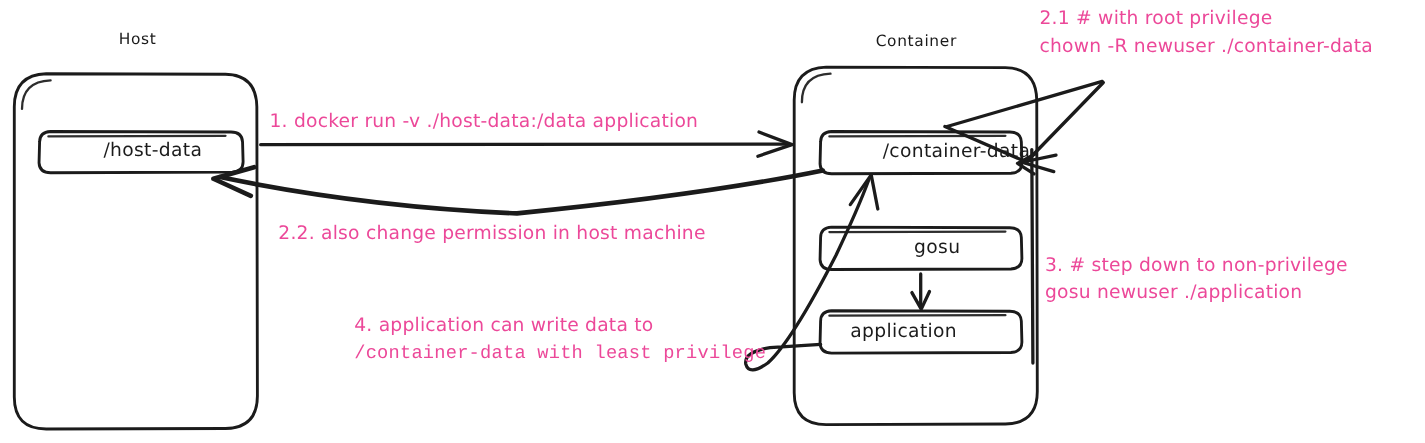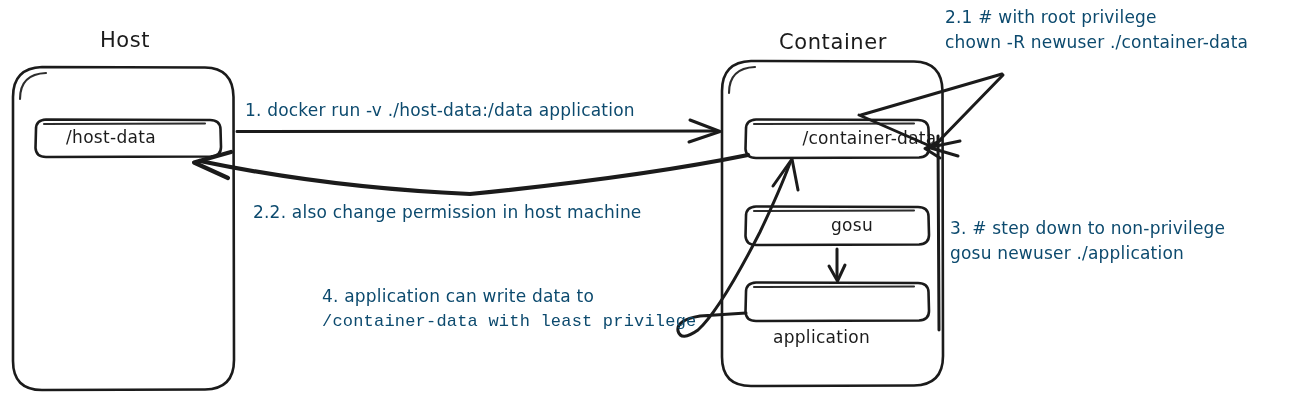--- a/index.html
+++ b/index.html
@@ -44,39 +44,39 @@
     opacity: 0.92;
   }
   .thick {
     stroke-width: 4.2;
   }
   .med {
     stroke-width: 3.0;
   }
   .label {
     position: absolute;
-    color: #0c4a6e;
+    color: #ec4899;
     font-family: "DejaVu Sans", sans-serif;
     font-size: 17px;
     line-height: 25px;
     white-space: pre;
     letter-spacing: 0.2px;
   }
   .box-label {
     position: absolute;
     color: #1b1b1b;
     font-size: 17px;
     text-align: center;
     white-space: pre;
     letter-spacing: 0.3px;
   }
   .title-label {
     position: absolute;
     color: #1b1b1b;
-    font-size: 21px;
+    font-size: 14px;
     text-align: center;
     white-space: pre;
     letter-spacing: 0.6px;
   }
 </style>
 </head>
 <body>
 
 <div id="diagram-root">
 
@@ -143,39 +143,39 @@
       <path class="stroke med" d="M 746,313 L 700,316 Q 676,320 678,331 Q 681,342 698,330 Q 720,310 760,232 Q 780,190 790,163"></path>
       <path class="stroke med" d="M 773,186 L 792,159 L 798,190"></path>
     </g>
 
   </svg>
 
   <div class="title-label" style="left:60px; top:28px; width:130px;">Host</div>
 
   <div class="title-label" style="left:763px; top:30px; width:140px;">Container</div>
 
-  <div class="box-label" style="left:36px; top:127px; width:150px;">/host-data</div>
+  <div class="box-label" style="left:36px; top:127px; width:150px;padding-left:28px;">/host-data</div>
 
   <div class="box-label" style="left:746px; top:128px; width:183px;margin-left:32px;">/container-data</div>
 
   <div class="box-label" style="left:746px; top:215px; width:212px;">gosu</div>
 
-  <div class="box-label" style="left:746px; top:291px; width:151px;margin-top:36px;">application</div>
+  <div class="box-label" style="left:746px; top:291px; width:151px;">application</div>
 
   <div class="label" style="left:245px; top:98px;">1. docker run -v ./host-data:/data application</div>
 
   <div style="position:absolute; left:945px; top:5px;">
     <div class="label" style="position:static;">2.1 # with root privilege</div>
     <div class="label" style="position:static;">chown -R newuser ./container-data</div>
   </div>
 
   <div class="label" style="left:253px; top:200px;">2.2. also change permission in host machine</div>
 
   <div style="position:absolute; left:950px; top:216px;">
-    <div class="label" style="position:static;">3. # step down to non-privilege</div>
+    <div class="label" style="position:static;margin-top:13px;">3. # step down to non-privilege</div>
     <div class="label" style="position:static;">gosu newuser ./application</div>
   </div>
 
   <div style="position:absolute; left:322px; top:284px;">
     <div class="label" style="position:static;">4. application can write data to</div>
     <div class="label" style="position:static;font-family:Liberation Mono, monospace;">/container-data with least privilege</div>
   </div>
 
 </div>
 

